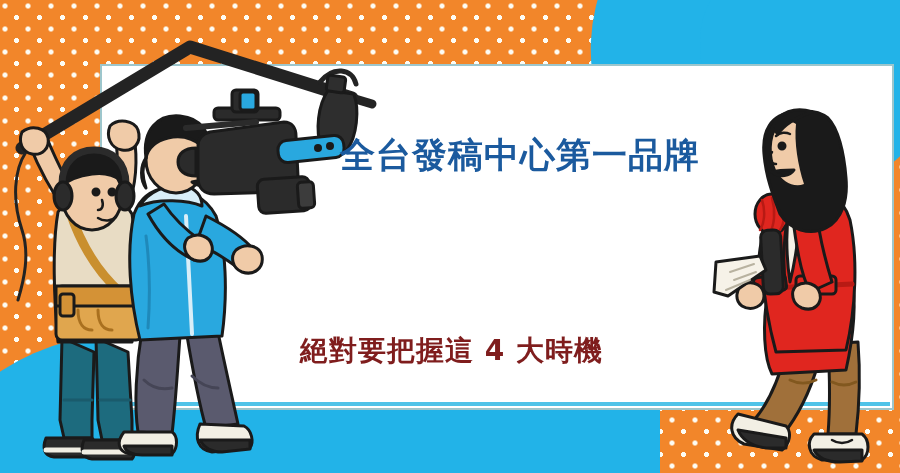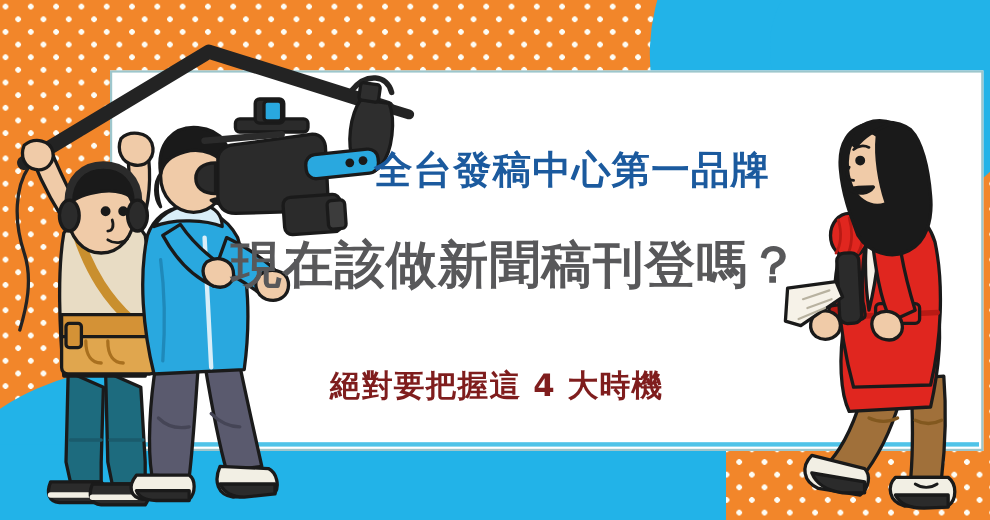--- a/index.html
+++ b/index.html
@@ -280,17 +280,16 @@
           <path d="M772,172 C780,178 790,176 794,170 C786,170 778,170 772,172 Z" fill="#1a1a1a"></path>
           <path d="M776,136 C780,132 786,132 790,134" fill="none" stroke="#1a1a1a" stroke-width="2.5"></path>
         </g>
 
       </g>
     </svg>
   </div>
 
   <div class="txt-layer">
     <div class="headline">全台發稿中心第一品牌</div>
-    <div class="title">現在該做新聞稿刊登嗎？</div>
     <div class="subtitle">絕對要把握這 4 大時機</div>
   </div>
 
 </div>
 
 </body></html>

